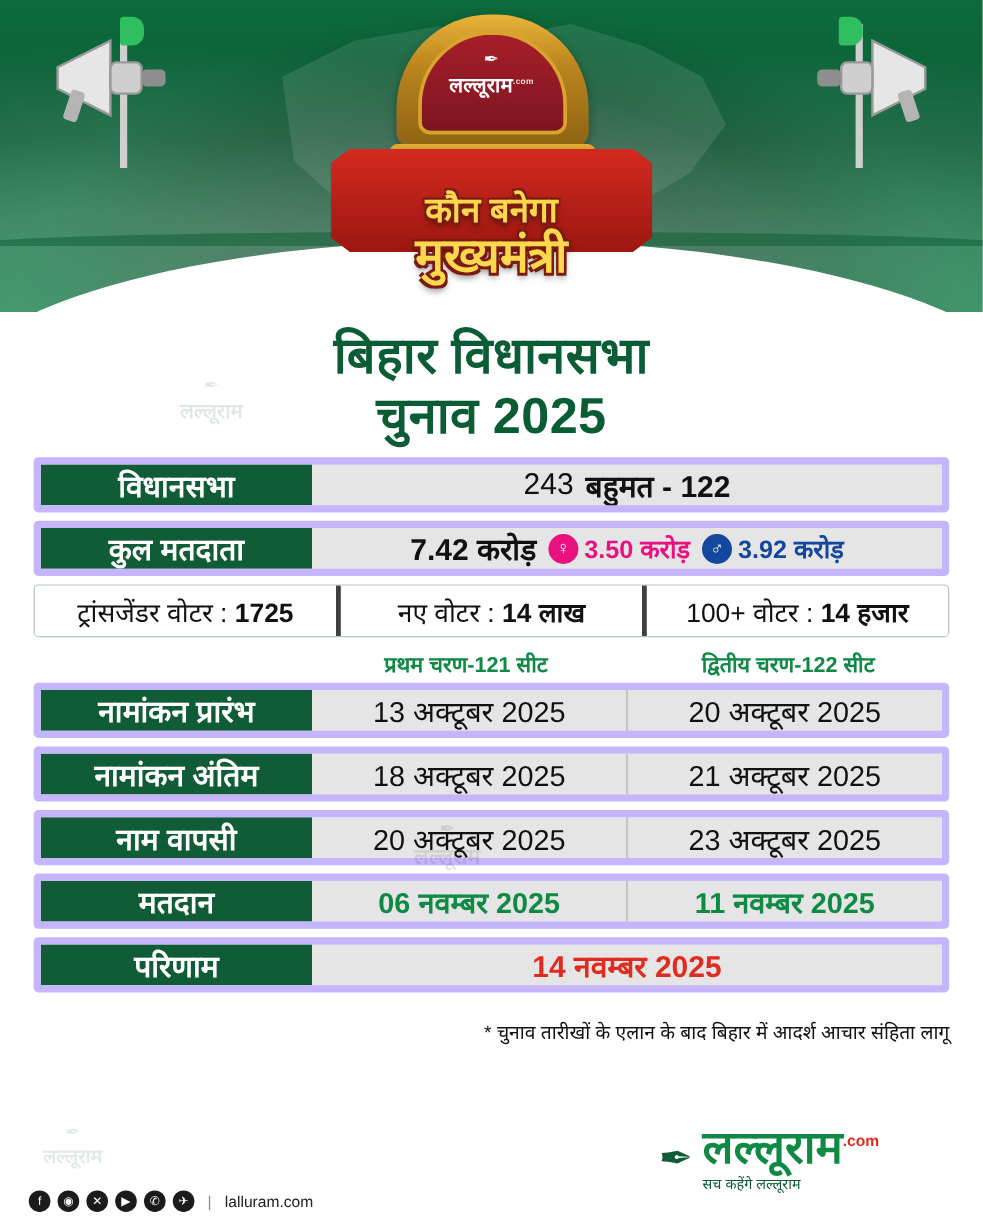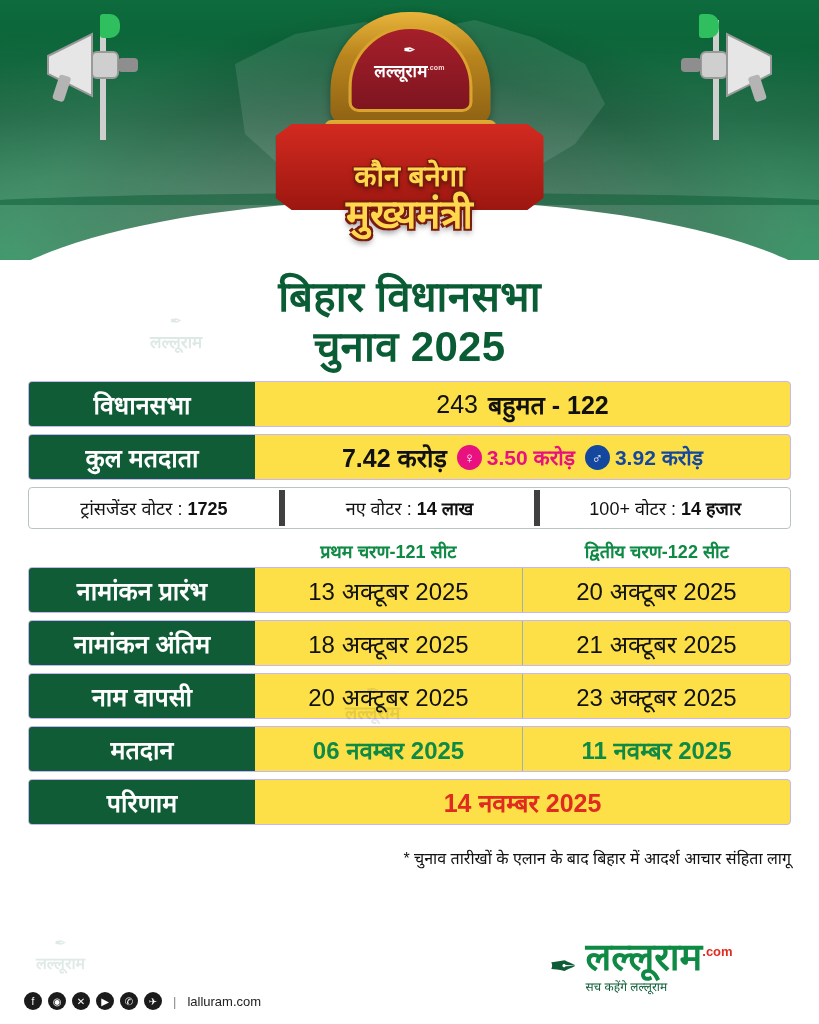--- a/index.html
+++ b/index.html
@@ -145,24 +145,24 @@
 
   .wm-center {
     position: absolute; left: 345px; top: 310px; opacity: .10;
     text-align: center; color: #1a1a1a; pointer-events: none;
   }
   .wm-center .m { font-size: 16px; }
   .wm-center .w { font-size: 18px; font-weight: bold; }
 
   .row {
     display: flex; align-items: stretch;
-    border: 1px solid #c4b5fd;
+    border: 6px solid #c4b5fd;
     border-radius: 4px;
     margin-bottom: 7px;
-    background: #fde047;
+    background: #e5e5e5;
     overflow: hidden;
     min-height: 46px;
   }
   .cell-label {
     width: 226px; flex: none;
     background: #0f5c36; color: #ffffff;
     display: flex; align-items: center; justify-content: center;
     font-size: 25px; font-weight: bold;
   }
   .cell-value {
@@ -185,25 +185,25 @@
   }
   .ico-circ.f { background: #e8117f; }
   .ico-circ.m { background: #14489e; }
 
   .row-three {
     display: flex; align-items: center;
     border: 1px solid #b9c6bf; border-radius: 4px;
     background: #fff; min-height: 42px; margin-bottom: 10px;
   }
   .third {
-    flex: 1; text-align: center; font-size: 18px; color: #111;
+    flex: 1; text-align: center; font-size: 22px; color: #111;
     padding: 6px 4px;
   }
   .third b { font-weight: bold; }
-  .third + .third { border-left: 6px solid #404040; }
+  .third + .third { border-left: 4px solid #404040; }
 
   .phase-head { display: flex; margin-bottom: 4px; }
   .phase-head .spacer { width: 226px; flex: none; }
   .phase-head .ph {
     flex: 1; text-align: center;
     color: #0f8a45; font-size: 18px; font-weight: bold;
   }
 
   .two-val { display: flex; flex: 1; }
   .two-val > div {

